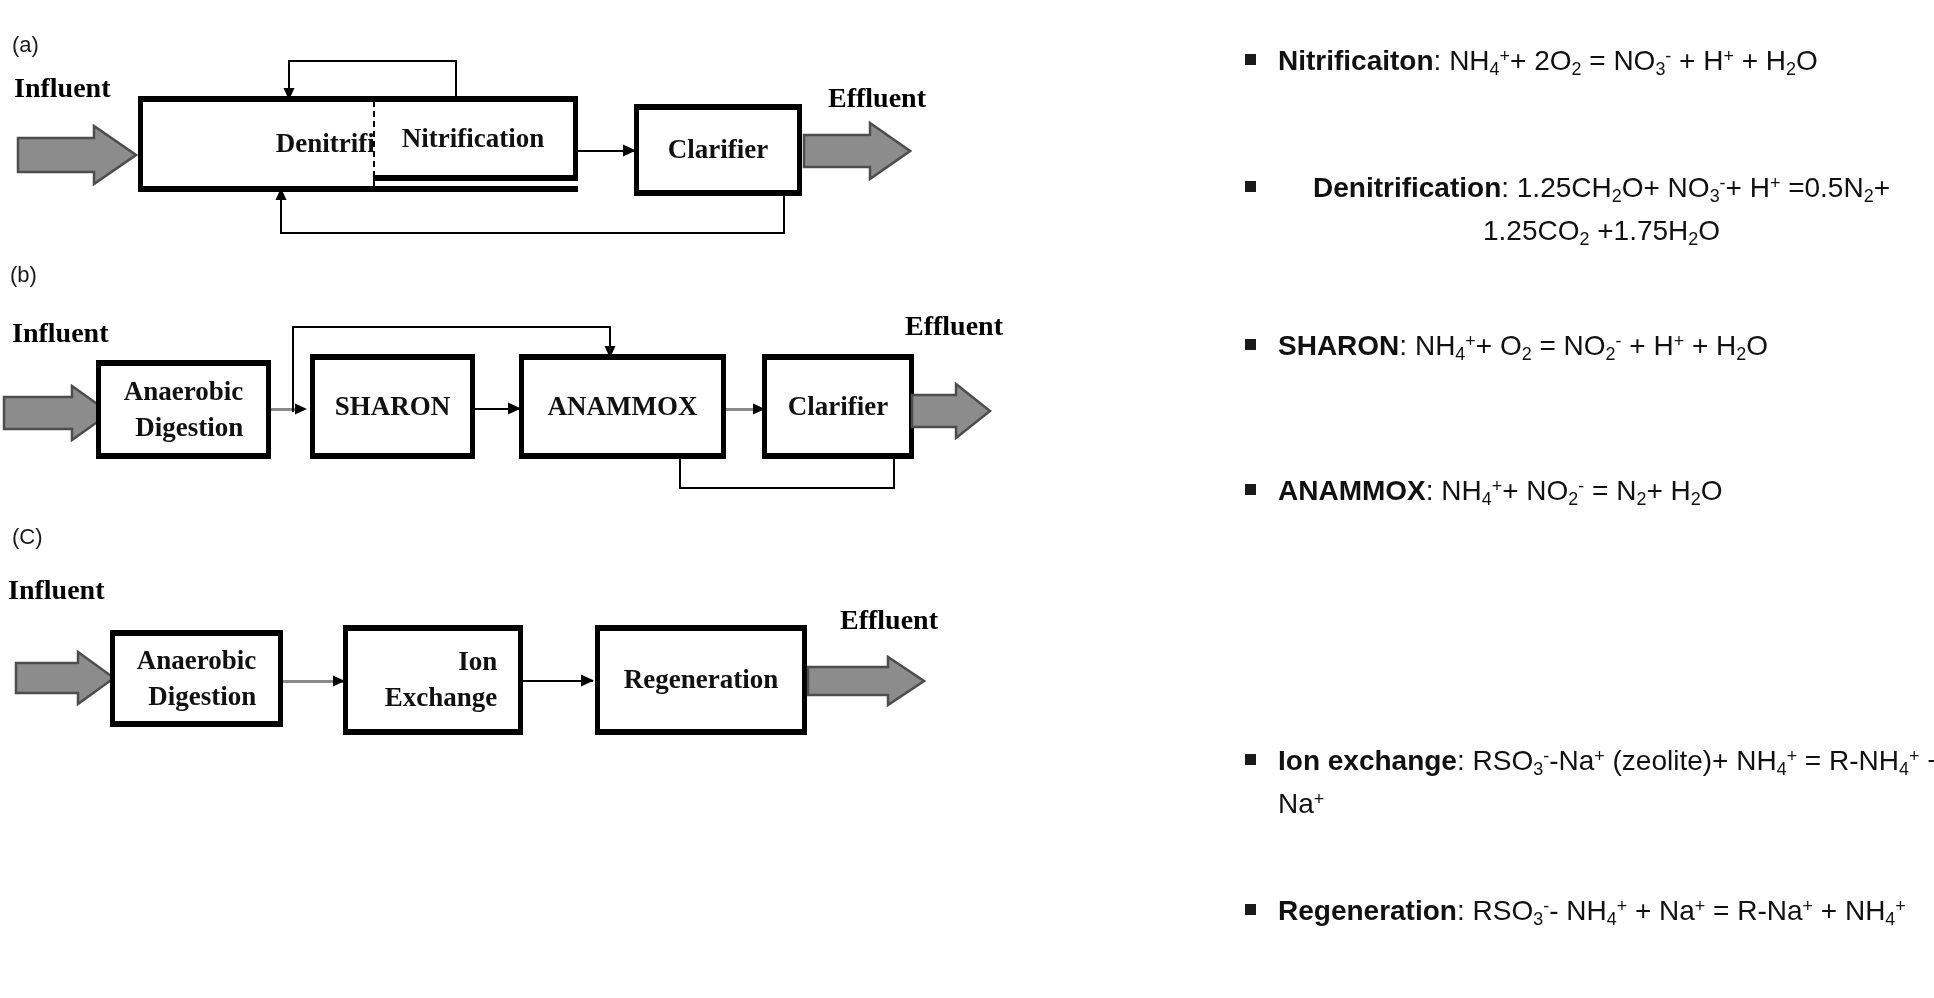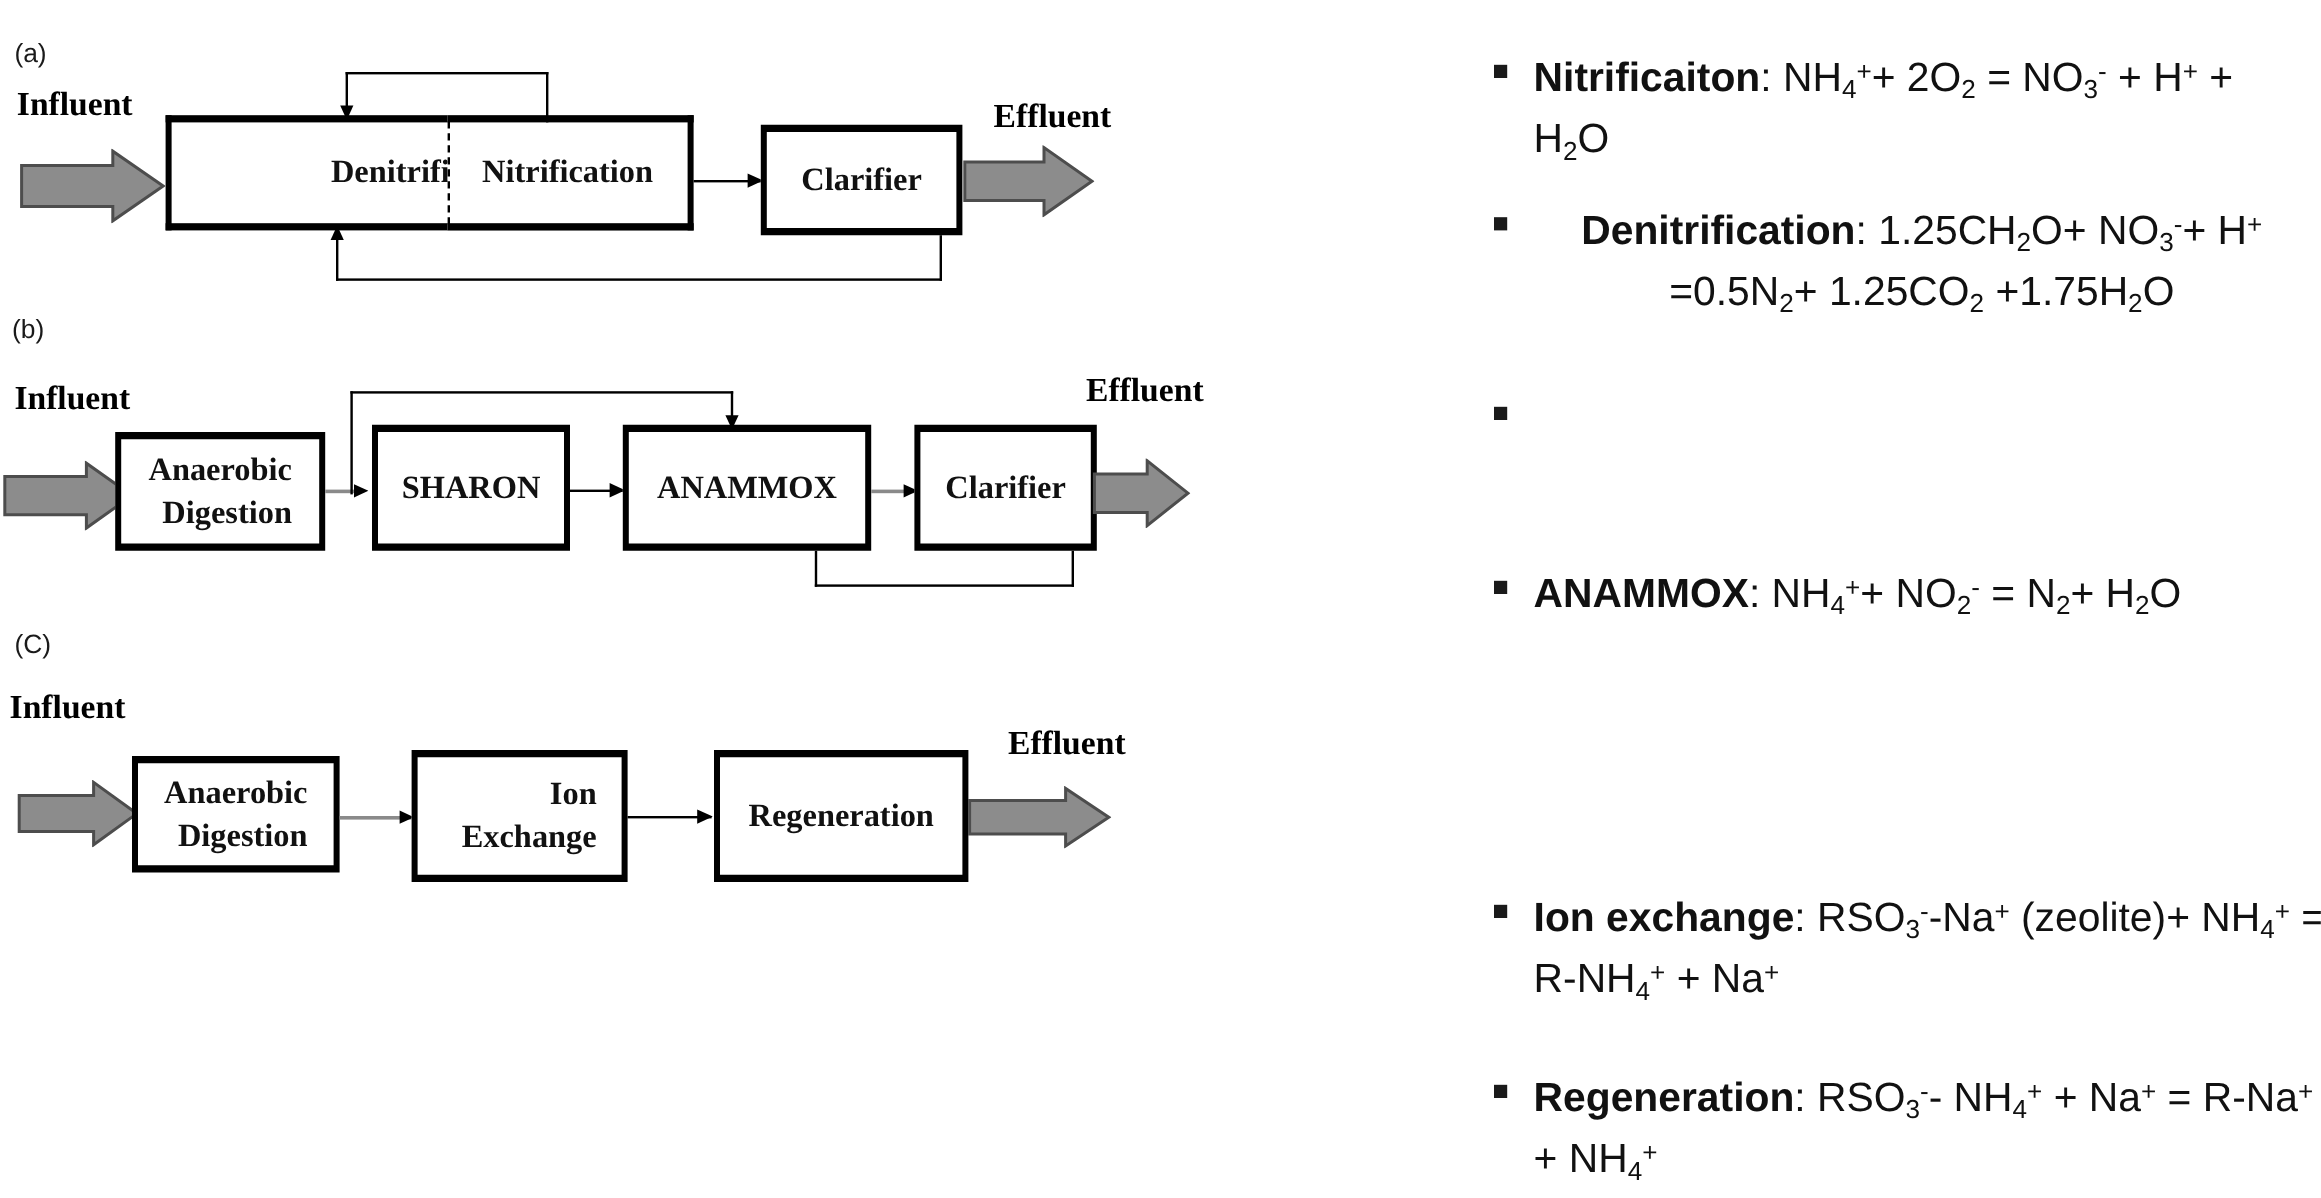--- a/index.html
+++ b/index.html
@@ -98,21 +98,21 @@
   .eq-bullet {
     flex: 0 0 auto;
     width: 11px;
     height: 11px;
     background: #1a1a1a;
     margin-top: 14px;
     margin-right: 22px;
   }
   .eq-text {
     font-family: "Liberation Sans", sans-serif;
-    font-size: 34px;
+    font-size: 28px;
     line-height: 1.48;
     color: #111111;
   }
   .eq-text b { font-weight: bold; }
   .eq-text sub { font-size: 0.64em; vertical-align: -0.28em; }
   .eq-text sup { font-size: 0.64em; vertical-align: 0.42em; }
 </style>
 </head>
 <body>
 
@@ -124,21 +124,21 @@
 
   <svg class="abs block-arrow" style="left:16px; top:124px;" width="122" height="62" viewBox="0 0 122 62">
     <polygon points="2,14 78,14 78,2 120,31 78,60 78,48 2,48" fill="#8c8c8c" stroke="#4d4d4d" stroke-width="2.5" stroke-linejoin="miter"></polygon>
   </svg>
 
   <div class="abs" style="left:138px; top:96px; width:440px; height:96px;">
     <div class="proc-box" style="width:100%; height:100%; border-right-width:0;">
       <span class="proc-text">Denitrification</span>
     </div>
   </div>
-  <div class="abs" style="left:373px; top:96px; width:205px; height:96px;">
+  <div class="abs" style="left:373px; top:96px; width:205px; height:85px;">
     <div class="proc-box" style="width:100%; height:100%; border-left-width:0;">
       <span class="proc-text">Nitrification</span>
     </div>
   </div>
 
   <div class="abs divider-dashed" style="left:373px; top:101px; height:86px;"></div>
 
   <div class="abs vline" style="left:455px; top:60px; height:42px;"></div>
   <div class="abs hline" style="left:288px; top:60px; width:169px;"></div>
   <div class="abs vline" style="left:288px; top:60px; height:32px;"></div>
@@ -273,20 +273,24 @@
     <div class="eq-row" style="top:167px; width:680px;text-align:center;">
       <span class="eq-bullet"></span>
       <span class="eq-text">
         <b>Denitrification</b><span>:</span>
         <span>1.25CH<sub>2</sub>O+ NO<sub>3</sub><sup>-</sup>+ H<sup>+</sup> =0.5N<sub>2</sub>+ 1.25CO<sub>2</sub> +1.75H<sub>2</sub>O</span>
       </span>
     </div>
 
     <div class="eq-row" style="top:325px; width:680px;">
       <span class="eq-bullet"></span>
+      <span class="eq-text">
+        <b>SHARON</b><span>:</span>
+        <span>NH<sub>4</sub><sup>+</sup>+ O<sub>2</sub> = NO<sub>2</sub><sup>-</sup> + H<sup>+</sup> + H<sub>2</sub>O</span>
+      </span>
     </div>
 
     <div class="eq-row" style="top:470px; width:700px;">
       <span class="eq-bullet"></span>
       <span class="eq-text">
         <b>ANAMMOX</b><span>:</span>
         <span>NH<sub>4</sub><sup>+</sup>+ NO<sub>2</sub><sup>-</sup> = N<sub>2</sub>+ H<sub>2</sub>O</span>
       </span>
     </div>
 

